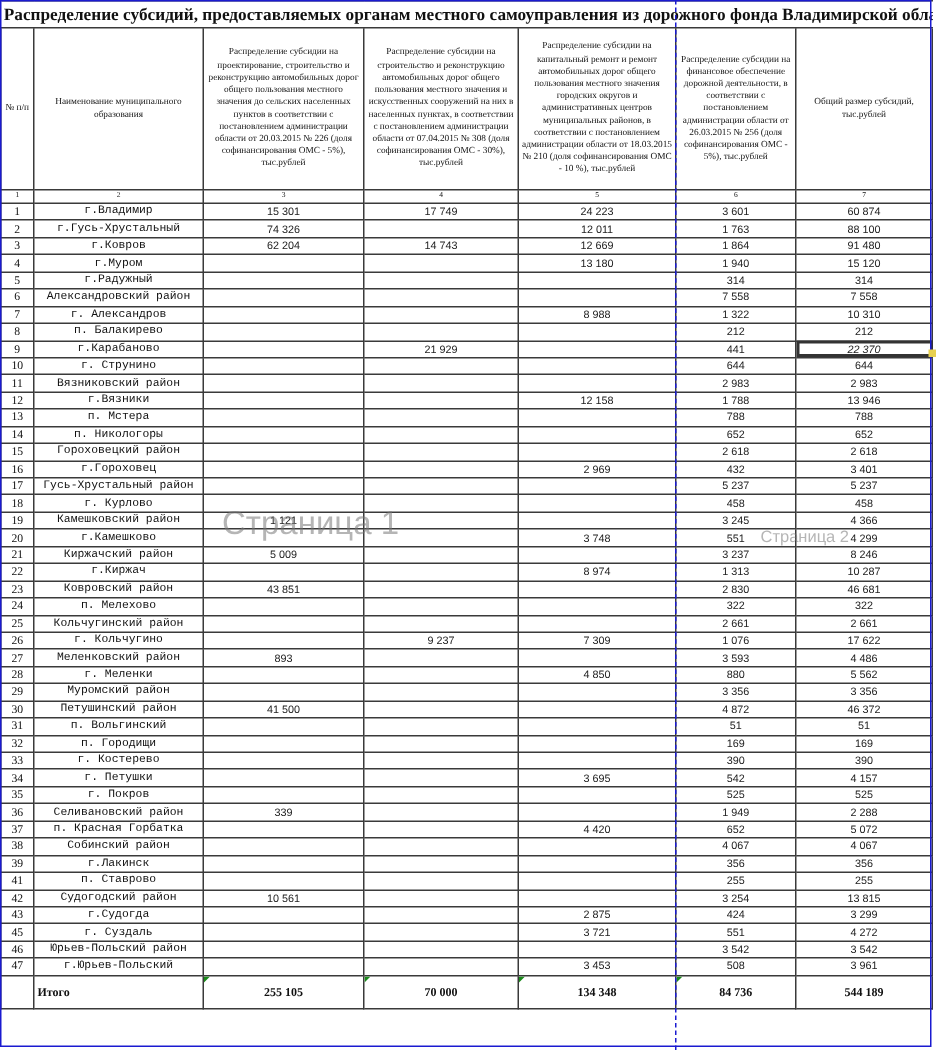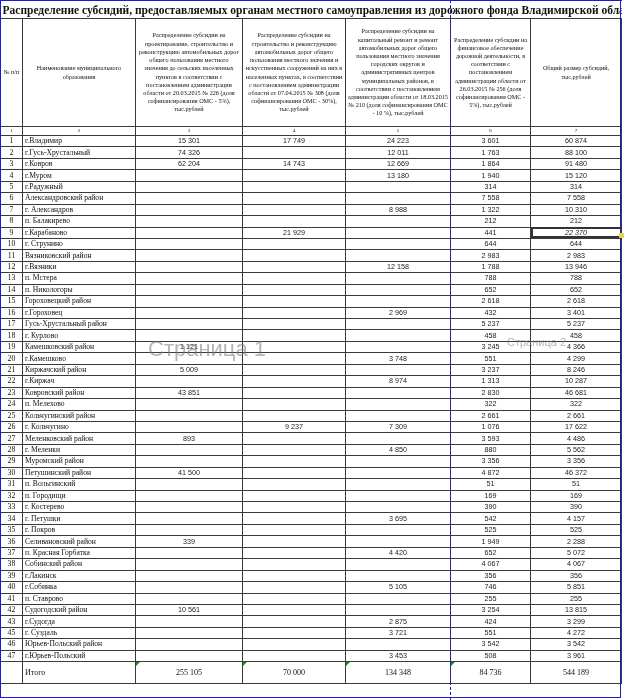--- a/index.html
+++ b/index.html
@@ -6,31 +6,31 @@
   body { width:624px; height:700px; overflow:hidden; position:relative; font-family:"Liberation Serif", "DejaVu Serif", serif; color:#111; }
   .sheet { position:absolute; left:0; top:0; width:624px; height:700px; }
   table { border-collapse:collapse; table-layout:fixed; width:621px; position:absolute; left:0; top:0; }
   td { border:1px solid #3a3a3a; padding:0 2px; overflow:hidden; white-space:nowrap; }
   .title-row td { height:17px; font-weight:bold; font-size:11.5px; text-align:center; border-left:none; border-right:none; }
   .hdr td { height:107px; font-size:6.2px; line-height:8.2px; text-align:center; white-space:normal; vertical-align:middle; }
   .idx td { height:8px; font-size:5px; line-height:8px; text-align:center; }
   .row td { height:10.45px; font-size:7.6px; line-height:10px; }
   .row td.num { text-align:center; font-family:"Liberation Sans", "DejaVu Sans", sans-serif; font-size:7.2px; color:#222; }
   .row td.no { text-align:center; font-size:7.8px; }
-  .row td.name { text-align:left; padding-left:2px; }
-  .total td { height:21px; font-weight:normal; font-size:8px; text-align:center; }
+  .row td.name { text-align:center; padding-left:2px;font-family:Liberation Mono, monospace; }
+  .total td { height:21px; font-weight:bold; font-size:8px; text-align:center; }
   .total td.name { text-align:left; }
   .total td.num { position:relative; }
   .corner-mark { position:absolute; left:0; top:0; width:0; height:0; border-top:4px solid #1a8a1a; border-right:4px solid transparent; }
   .selected { outline:2px solid #333; outline-offset:-2px;font-style:italic; }
   .page-break-v { position:absolute; left:450px; top:0; width:0; height:700px; border-left:1.5px dashed #1a1ad0; pointer-events:none; }
   .frame { position:absolute; left:0; top:0; width:621px; height:698px; border:1px solid #1a1ad0; box-sizing:border-box; pointer-events:none; }
   .watermark { position:absolute; color:rgba(120,120,120,0.55); font-family:"Liberation Sans", "DejaVu Sans", sans-serif; pointer-events:none; white-space:nowrap; }
   .wm1 { left:148px; top:336px; font-size:22px; }
-  .wm2 { left:507px; top:336px; font-size:11px; }
+  .wm2 { left:507px; top:352px; font-size:11px; }
   .fill-handle { position:absolute; left:619px; top:233px; width:5px; height:5px; background:#e8d050; }
 </style>
 </head>
 <body>
 
 <div class="sheet">
   <table>
     <colgroup>
       <col style="width:22px">
         <col style="width:113px">
@@ -407,29 +407,20 @@
         <tr class="row">
           <td class="no">39</td>
           <td class="name">г.Лакинск</td>
           <td class="num"></td>
           <td class="num"></td>
           <td class="num"></td>
           <td class="num">356</td>
           <td class="num">356</td>
         </tr>
         <tr class="row">
-          <td class="no">40</td>
-          <td class="name">г.Собинка</td>
-          <td class="num"></td>
-          <td class="num"></td>
-          <td class="num">5 105</td>
-          <td class="num">746</td>
-          <td class="num">5 851</td>
-        </tr>
-        <tr class="row">
           <td class="no">41</td>
           <td class="name">п. Ставрово</td>
           <td class="num"></td>
           <td class="num"></td>
           <td class="num"></td>
           <td class="num">255</td>
           <td class="num">255</td>
         </tr>
         <tr class="row">
           <td class="no">42</td>

